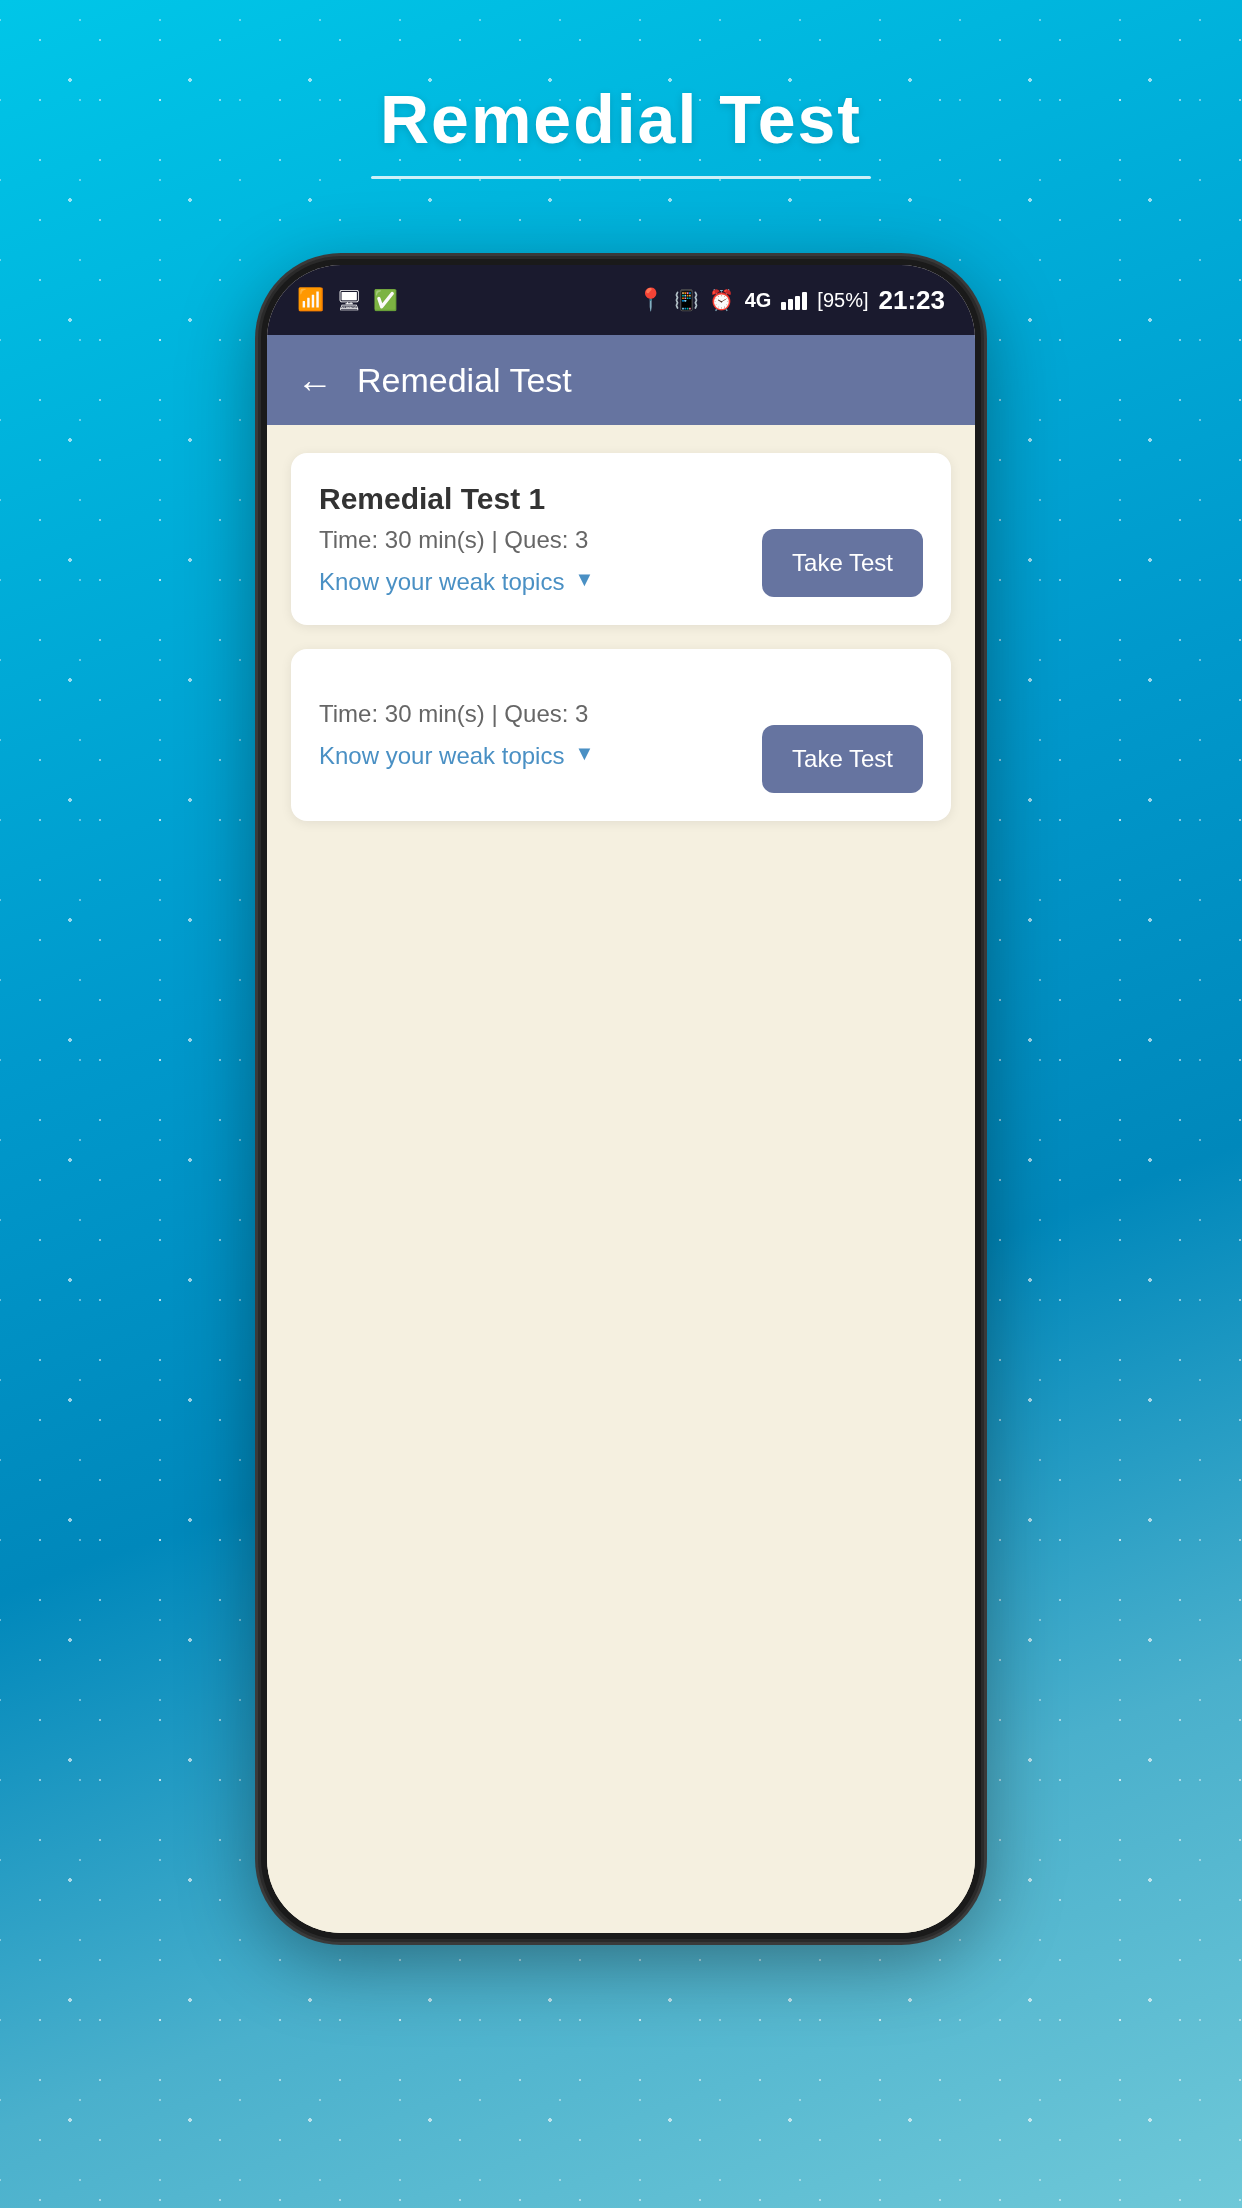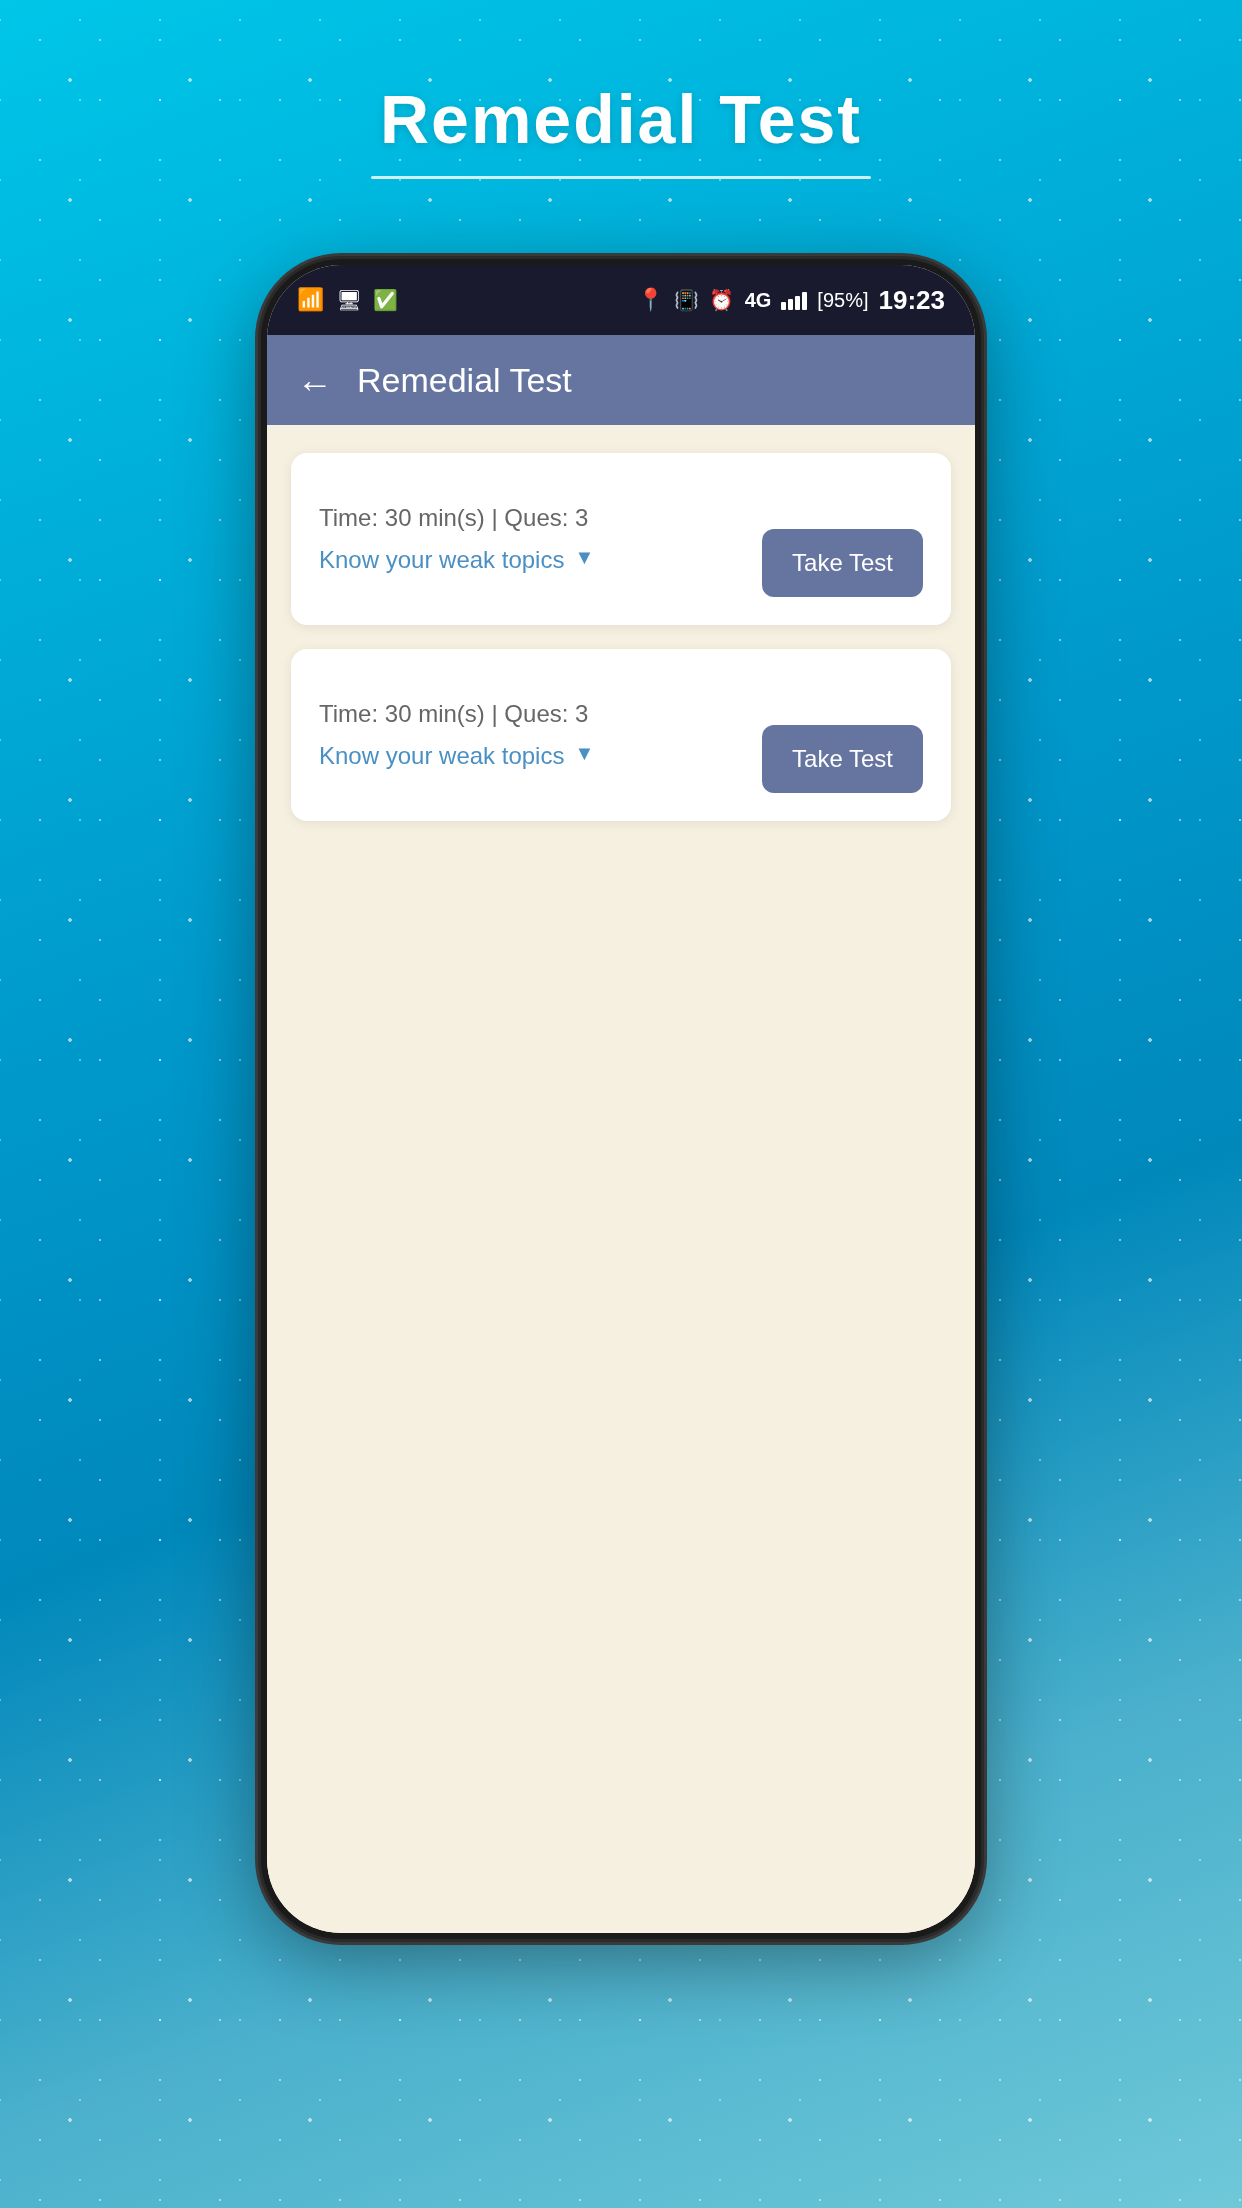--- a/index.html
+++ b/index.html
@@ -285,50 +285,51 @@
           <div class="signal-bars">
             <div class="signal-bar" style="height:8px;"></div>
             <div class="signal-bar" style="height:11px;"></div>
             <div class="signal-bar" style="height:14px;"></div>
             <div class="signal-bar" style="height:18px;"></div>
           </div>
 
           <span class="battery-icon">
             [<span>95%</span>]
           </span>
-          <span class="status-time">19:23</span>
+          <span class="status-time">21:23</span>
         </div>
       </div>
 
       <div class="app-header">
         <span class="back-arrow">←</span>
         <span class="header-title">Remedial Test</span>
       </div>
 
       <div class="app-content">
+
+        <div class="test-card">
+          <div class="test-card-left">
+            <div class="test-card-title">Remedial Test 1</div>
+            <div class="test-card-meta">Time: 30 min(s) | Ques: 3</div>
+            <div class="know-weak-topics">
+              <span>Know your weak topics</span>
+              <span class="dropdown-arrow">▼</span>
+            </div>
+          </div>
+          <button class="take-test-btn">Take Test</button>
+        </div>
 
         <div class="test-card">
           <div class="test-card-left">
             <div class="test-card-meta">Time: 30 min(s) | Ques: 3</div>
             <div class="know-weak-topics">
               <span>Know your weak topics</span>
               <span class="dropdown-arrow">▼</span>
             </div>
           </div>
           <button class="take-test-btn">Take Test</button>
         </div>
 
-        <div class="test-card">
-          <div class="test-card-left">
-            <div class="test-card-meta">Time: 30 min(s) | Ques: 3</div>
-            <div class="know-weak-topics">
-              <span>Know your weak topics</span>
-              <span class="dropdown-arrow">▼</span>
-            </div>
-          </div>
-          <button class="take-test-btn">Take Test</button>
-        </div>
-
       </div>
 
     </div>
   </div>
 </div>
 
 </body></html>

